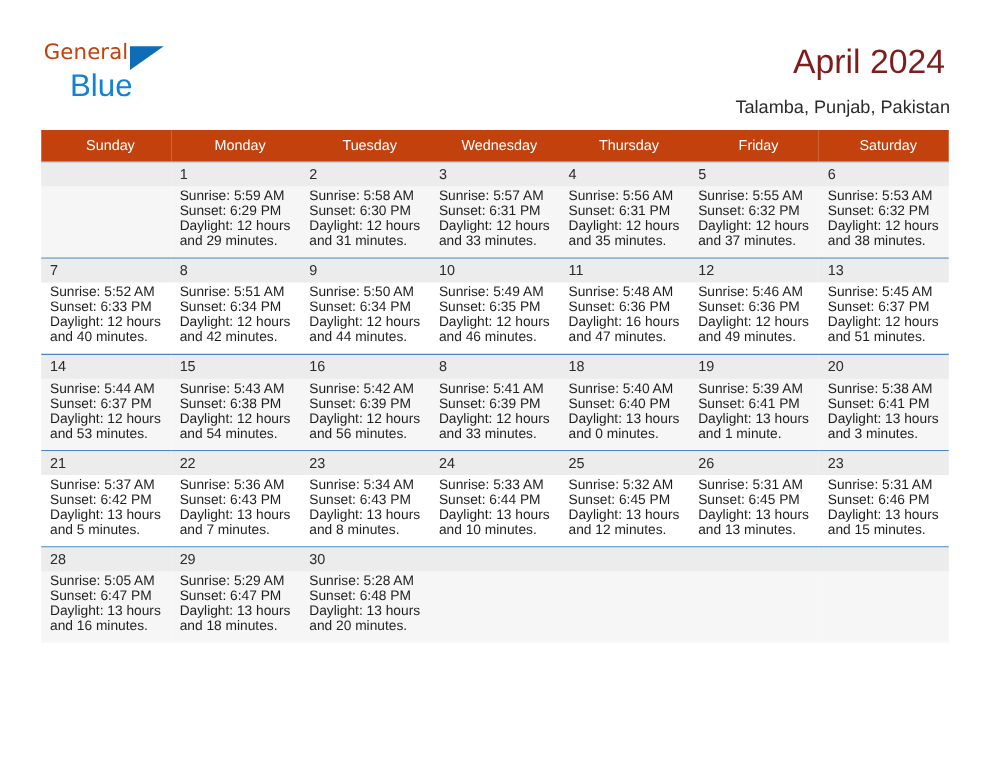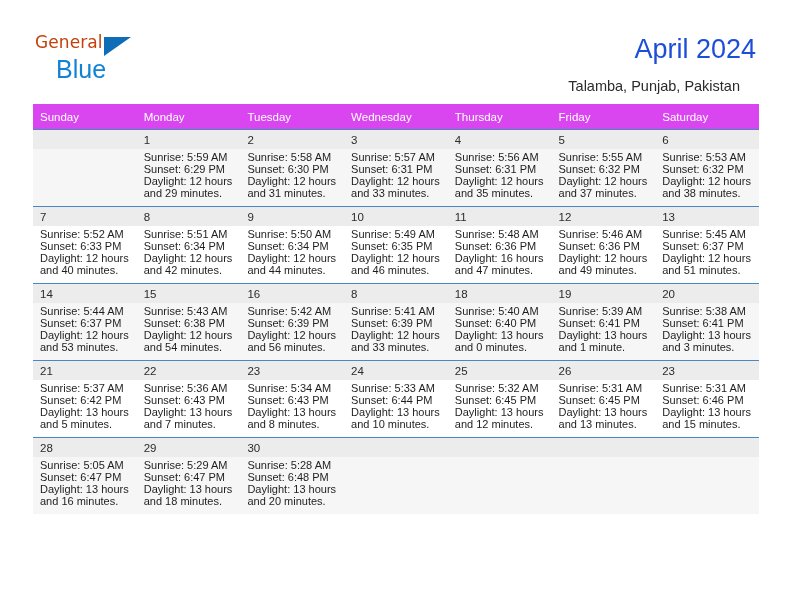--- a/index.html
+++ b/index.html
@@ -62,49 +62,49 @@
     font-size: 25px;
     color: #1283d4;
     font-family: Liberation Sans, sans-serif;
     font-weight: 400;
   }
   .title {
     position: absolute;
     right: 36px;
     top: 34px;
     font-size: 27px;
-    color: #1d4ed8;
+    color: #7f1d1d;
     text-align: right;
     white-space: nowrap;
   }
   .subtitle {
     position: absolute;
-    right: 52px;
+    right: 32px;
     top: 78px;
     font-size: 14.5px;
     color: #2b2b2b;
     text-align: left;
     white-space: nowrap;
   }
 
   
   .calendar {
     position: absolute;
     left: 33px;
     top: 104px;
     width: 726px;
     border-collapse: collapse;
     table-layout: fixed;
   }
   .calendar th {
-    background: #d946ef;
+    background: #c2410c;
     color: #ffffff;
     font-size: 11.5px;
     font-weight: normal;
-    text-align: left;
+    text-align: center;
     padding: 6px 0 6px 7px;
     height: 13px;
     border: none;
   }
   .calendar td {
     vertical-align: top;
     width: 103.71px;
     height: 76px;
     padding: 0;
     border: none;

